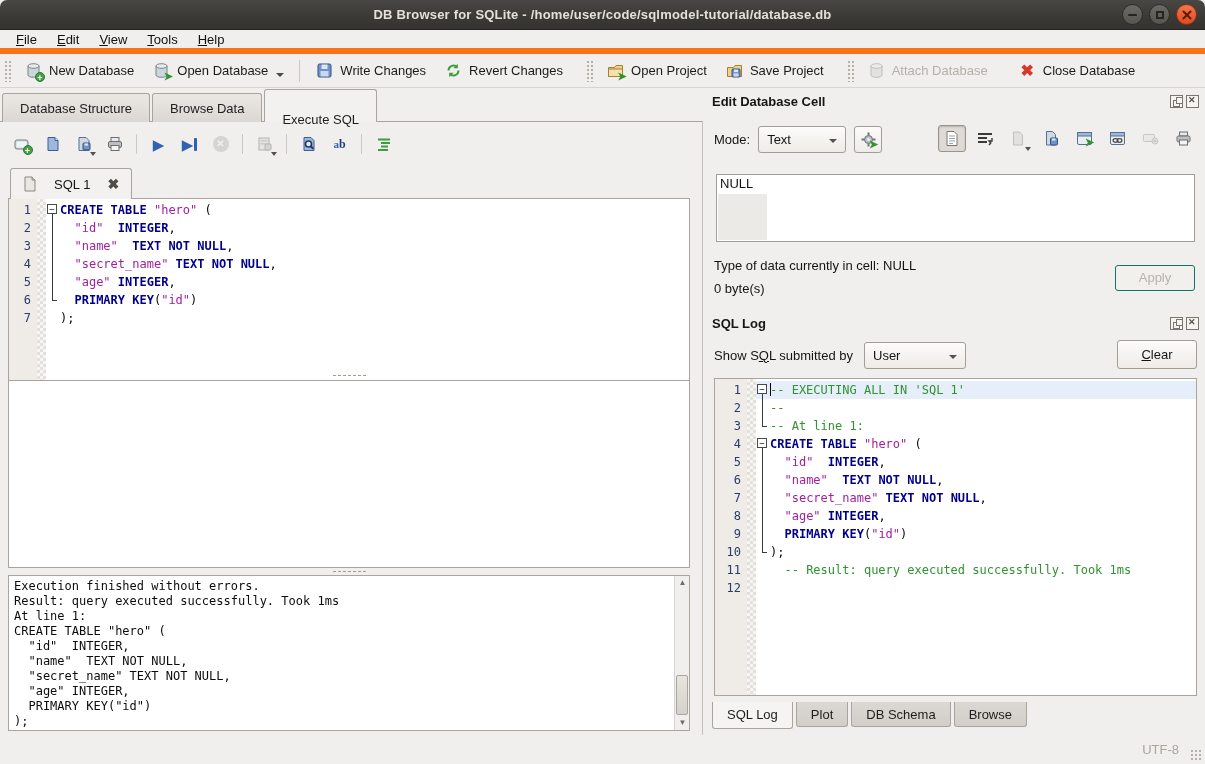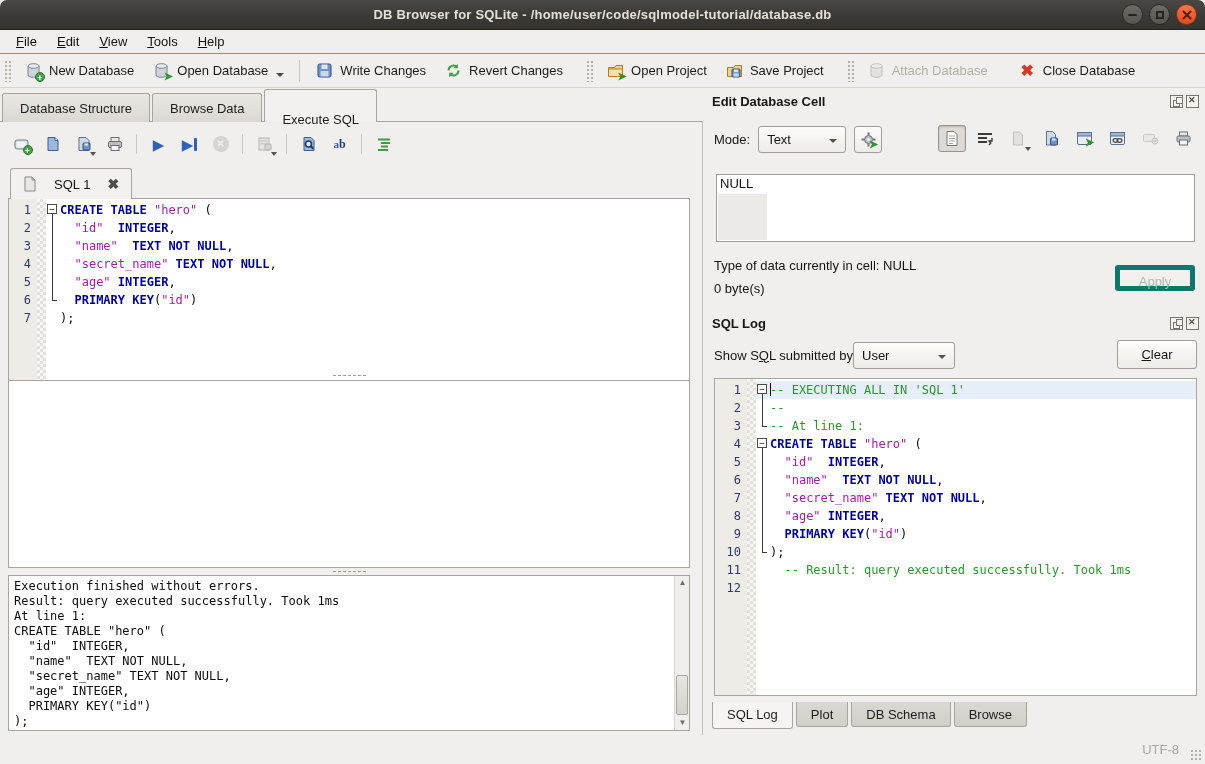--- a/index.html
+++ b/index.html
@@ -15,21 +15,21 @@
   .winbtn { width:21px; height:21px; border-radius:50%; border:1px solid #2c2b27;
     background:linear-gradient(#6b6a65,#565550); position:relative; }
   .winbtn.close { background:linear-gradient(#f2774e,#df4b1e); border-color:#8a3213; }
   .winbtn .bar { position:absolute; left:5px; right:5px; top:9px; height:2px; background:#26251f; border-radius:1px;}
   .winbtn .box { position:absolute; left:6px; top:6px; width:8px; height:8px; border:2px solid #26251f; }
   .winbtn .x1,.winbtn .x2 { position:absolute; left:4px; top:9px; width:12px; height:2px; background:#5c1d07; border-radius:1px;}
   .winbtn .x1{ transform:rotate(45deg);} .winbtn .x2{ transform:rotate(-45deg);}
 
   
   .menubar { position:absolute; left:0; top:30px; width:1205px; height:24px; background:#f1efed;
-    display:flex; align-items:center; padding-left:6px; border-bottom:1px solid #f97316; font-size:13px; color:#111;}
+    display:flex; align-items:center; padding-left:6px; border-bottom:6px solid #f97316; font-size:13px; color:#111;}
   .menubar .mitem { padding:3px 10px; }
   .menubar u { text-decoration:underline; }
 
   
   .toolbar { position:absolute; left:0; top:54px; width:1205px; height:34px; background:#f1efed;
     border-bottom:1px solid #d8d4cf; display:flex; align-items:center; font-size:13px; color:#1b1b1b; }
   .grip { width:7px; height:22px; margin:0 4px;
     background-image:radial-gradient(#b5b0a9 1px, transparent 1.1px); background-size:4px 4px; }
   .tsep { width:1px; height:22px; background:#ccc7c1; margin:0 6px; }
   .tbtn { display:flex; align-items:center; gap:6px; padding:4px 9px; border-radius:3px; }
@@ -128,21 +128,21 @@
   .iconbtn.raised { background:linear-gradient(#fdfcfb,#eeebe7); border:1px solid #a29d97; }
   .iconbtn.pressed { background:#dedad5; border:1px solid #97938d; box-shadow:inset 0 1px 2px rgba(0,0,0,.18); }
   .cellicons { position:absolute; right:8px; top:37px; display:flex; gap:5px; align-items:center;}
 
   .celledit { position:absolute; left:12px; top:86px; width:479px; height:68px; background:#fff; border:1px solid #a29d97;}
   .celledit .nulltext { position:absolute; left:3px; top:1px; font-size:13px; color:#121212; z-index:2;}
   .celledit .graycol { position:absolute; left:1px; top:19px; bottom:1px; width:49px; background:#eceae6; }
   .typeline { position:absolute; left:10px; top:170px; font-size:13px; color:#141414; }
   .sizeline { position:absolute; left:10px; top:193px; font-size:13px; color:#141414;text-align:center; }
   .applybtn { position:absolute; right:10px; top:177px; width:80px; height:26px; background:#f2f0ed;
-    border:5px solid #0f766e; border-radius:3px; text-align:center; line-height:24px; font-size:13px; color:#b7b3ad; }
+    border:1px solid #0f766e; border-radius:3px; text-align:center; line-height:24px; font-size:13px; color:#b7b3ad; }
 
   .showrow { position:absolute; left:10px; top:252px; height:30px; display:flex; align-items:center; font-size:13px; color:#141414;}
   .clearbtn { position:absolute; right:8px; top:252px; width:80px; height:29px; background:linear-gradient(#fdfcfb,#eeebe7);
     border:1px solid #a29d97; border-radius:3px; text-align:center; line-height:27px; font-size:13px; color:#141414; }
   .clearbtn u { text-decoration:underline; }
 
   #logEditor { left:10px; top:290px; width:483px; height:318px; }
   #logEditor .crow .ln { width:32px; }
   #logEditor .gutterbg { width:32px; }
   #logEditor .checkerbg { left:32px; }
@@ -563,21 +563,21 @@
   <div class="applybtn">Apply</div>
 
   <div class="dockhdr" style="top:226px;">
     <span>SQL Log</span>
     <span class="spacer"></span>
     <span class="dockico float"></span>
     <span class="dockico xclose"></span>
   </div>
 
   <div class="showrow">
-    <span style="margin-right:0;">Show S<u>Q</u>L submitted by</span>
+    <span style="margin-right:11px;">Show S<u>Q</u>L submitted by</span>
     <div class="combo" style="width:102px;">
       <span>User</span>
       <span class="arr"></span>
     </div>
   </div>
   <div class="clearbtn"><u>C</u>lear</div>
 
   <div class="codebox" id="logEditor">
     <div class="gutterbg"></div>
     <div class="checkerbg"></div>

